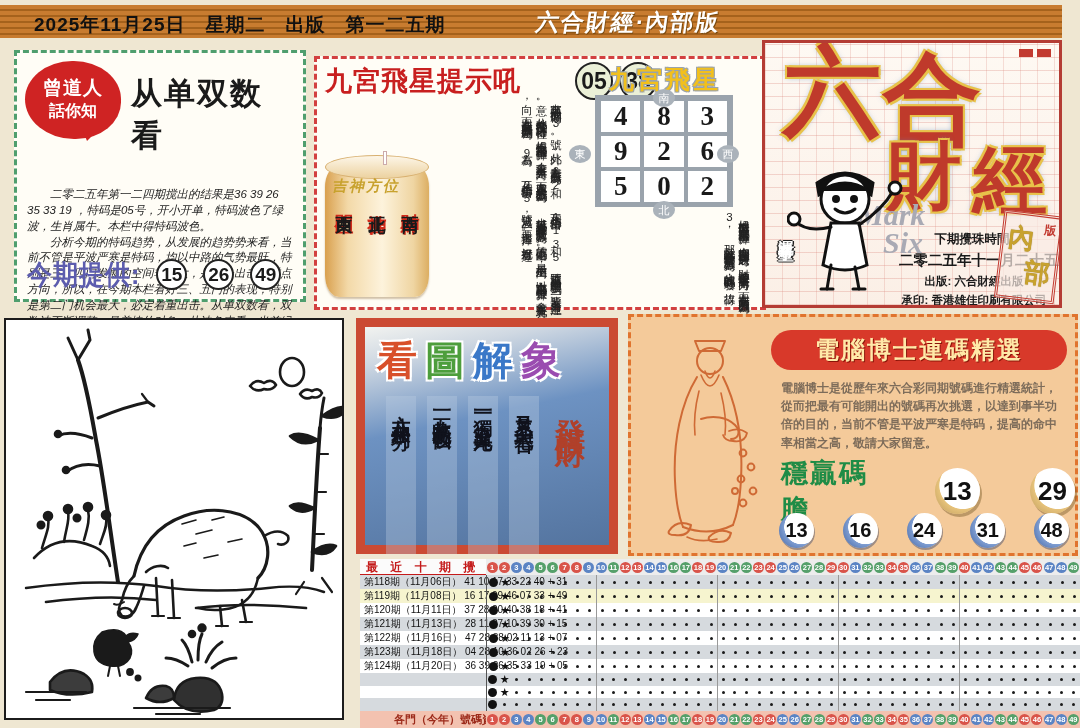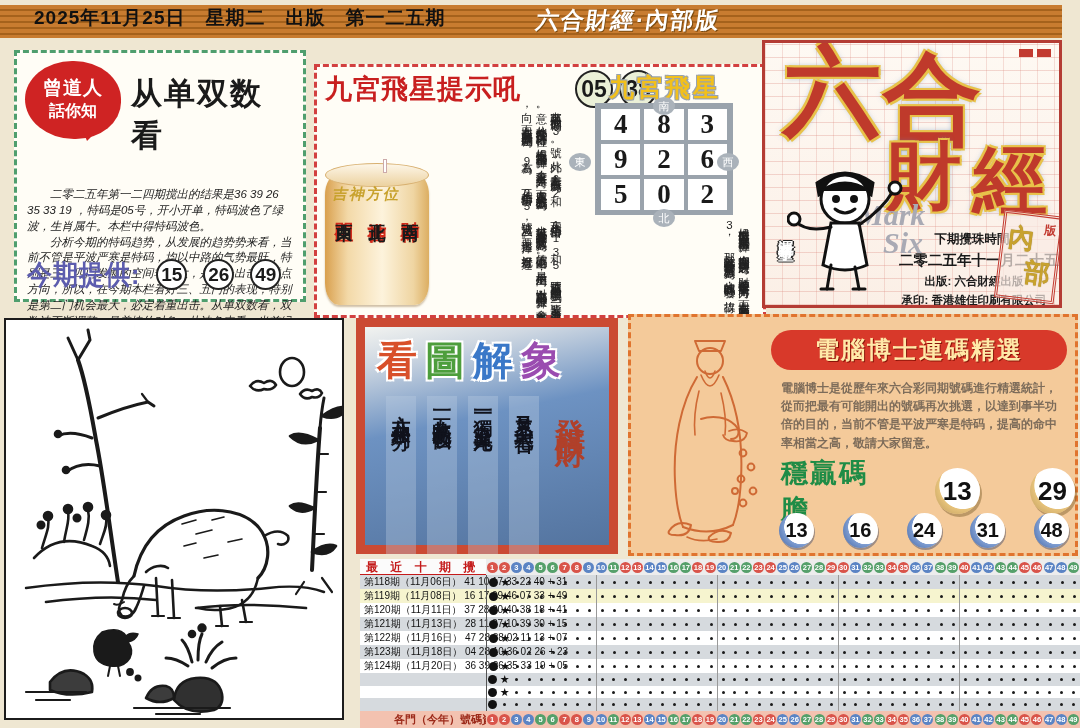--- a/index.html
+++ b/index.html
@@ -7,40 +7,40 @@
   body {
     position:relative; overflow:hidden;
     background:#efe7d2;
     font-family:"Liberation Sans", sans-serif;
     color:#1a1a1a;
   }
   
   .topbar {
     position:absolute; left:0; top:5; top:5px; width:1062px; height:33px;
     background:repeating-linear-gradient(180deg,#c8county 0,#c87c30 0 4px,#a5621c 4px 6px);
-    display:flex; align-items:flex-start;
+    display:flex; align-items:flex-end;
   }
   .topbar .date { font-size:19px; font-weight:bold; color:#111; margin-left:34px; letter-spacing:1px; }
   .topbar .brand { font-size:23px; font-weight:bold; color:#fff; margin-left:90px; transform:skewX(-8deg); letter-spacing:2px; text-shadow:1px 1px 0 #7a4a10; }
   
   .panel { position:absolute; background:#fffdf6; }
   
   #tipster { left:14px; top:50px; width:292px; height:252px; border:3px dashed #4f9e6e; padding:6px 10px; }
   .bubble { position:absolute; left:8px; top:8px; width:96px; height:78px; background:#cf2323; border-radius:50% 50% 48% 52%; color:#fff; text-align:center; padding-top:14px; }
   .bubble:after { content:""; position:absolute; left:58px; bottom:-12px; border:10px solid transparent; border-top-color:#cf2323; border-left-width:4px; }
   .bubble .b1 { font-size:19px; font-weight:bold; letter-spacing:1px; }
   .bubble .b2 { font-size:16px; font-weight:bold; }
   #tipster .headline { margin-left:104px; margin-top:14px; font-size:31px; font-weight:bold; letter-spacing:2px; }
   #tipster .paras { margin-top:30px; font-size:11.5px; line-height:1.38; color:#222;font-style:italic; }
   #tipster .paras p { text-indent:2em; }
   .offer-line { position:absolute; left:10px; bottom:8px; display:flex; align-items:center; }
   .offer-label { font-size:25px; font-weight:bold; color:#5c5cae; letter-spacing:1px; transform:scaleY(1.1); }
   .offer-ball { width:31px; height:31px; border:2.5px solid #222; border-radius:50%; font-size:19px; font-weight:bold; display:flex; align-items:center; justify-content:center; margin-left:16px; background:#fff; }
   
-  #ninestar { left:314px; top:64px; width:452px; height:254px; border:3px dashed #d24040; }
+  #ninestar { left:314px; top:56px; width:452px; height:254px; border:3px dashed #d24040; }
   #ninestar .title { position:absolute; left:8px; top:4px; font-size:27px; font-weight:bold; color:#c81f1f; letter-spacing:1px; }
   .hintball { position:absolute; top:3px; width:38px; height:38px; border:2px solid #222; border-radius:50%; background:#ebf0d7; font-size:23px; font-weight:bold; display:flex; align-items:center; justify-content:center; }
   .vtext { writing-mode:vertical-rl; text-orientation:upright; font-size:11.5px; line-height:14.5px; color:#222; letter-spacing:1px; }
   #ns-main { position:absolute; right:200px; top:36px; height:212px; width:178px; }
   #ns-right { position:absolute; right:12px; top:152px; height:96px; width:178px; }
   .gridtitle { position:absolute; right:42px; top:4px; font-size:25px; font-weight:bold; color:#f2c01c; letter-spacing:3px; text-shadow:-1px -1px 0 #9aa3ac,1px -1px 0 #9aa3ac,-1px 1px 0 #9aa3ac,1px 1px 0 #9aa3ac; }
   .fsgrid { position:absolute; right:30px; top:36px; width:138px; height:112px; border:4px solid #9aa3ac; display:grid; grid-template-columns:1fr 1fr 1fr; grid-template-rows:1fr 1fr 1fr; background:#fff; }
   .fsgrid span { border:2px solid #9aa3ac; display:flex; align-items:center; justify-content:center; font-size:27px; font-weight:bold; font-family:"Liberation Serif",serif; }
   .compass { position:absolute; width:22px; height:18px; background:#aab2ba; color:#fff; border-radius:50%; font-size:11px; display:flex; align-items:center; justify-content:center; }
   

